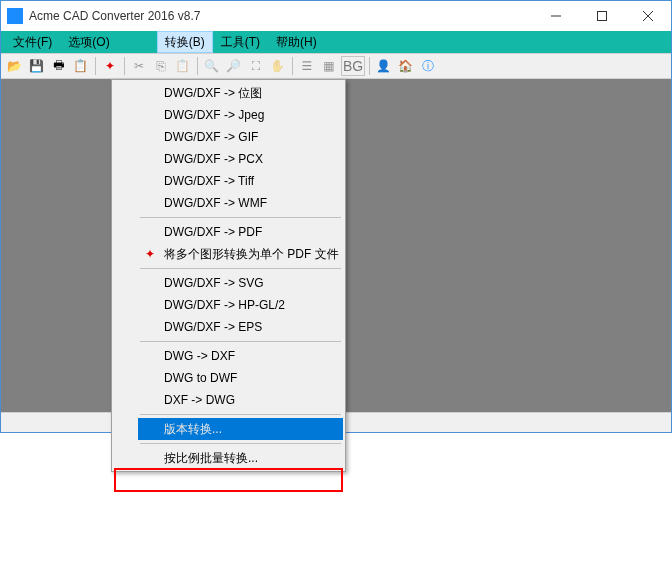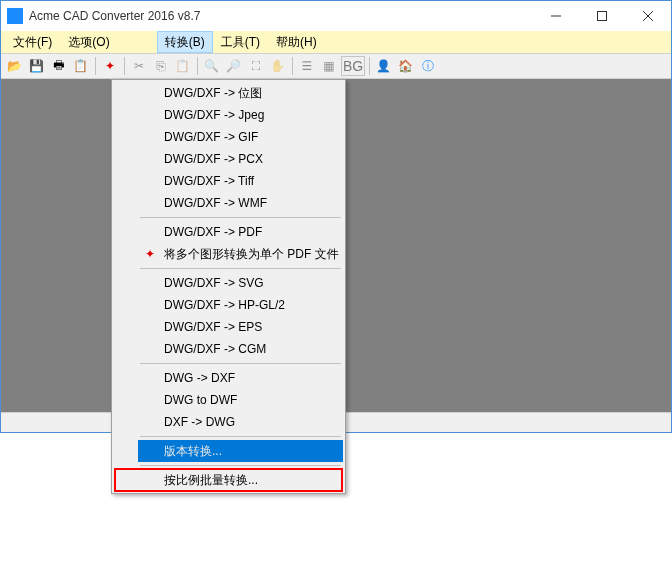--- a/index.html
+++ b/index.html
@@ -3,21 +3,21 @@
 <meta charset="utf-8">
 <style>
 * { margin: 0; padding: 0; box-sizing: border-box; font-family: "Microsoft YaHei", "SimSun", Arial, sans-serif; font-size: 12px; }
 body { background: #fff; width: 672px; height: 577px; overflow: hidden; }
 .window { width: 672px; height: 433px; border: 1px solid #4a90d9; display: flex; flex-direction: column; }
 .titlebar { height: 30px; background: #fff; display: flex; align-items: center; padding-left: 6px; }
 .titlebar .app-icon { width: 16px; height: 16px; background: #1a8cff; margin-right: 6px; }
 .titlebar .title { flex: 1; color: #333; }
 .titlebar .win-btn { width: 46px; height: 30px; display: flex; align-items: center; justify-content: center; color: #333; }
 
-.menubar { height: 22px; background: #fef9c3; display: flex; align-items: stretch; padding: 0 4px; }
+.menubar { height: 22px; background: #14b8a6; display: flex; align-items: stretch; padding: 0 4px; }
 .menubar .menu-item { padding: 0 8px; display: flex; align-items: center; cursor: default; }
 .menubar .menu-item.active { background: #cce8ff; border: 1px solid #99d1ff; padding: 0 7px; margin-left: 39px; }
 
 .toolbar { height: 26px; background: #f0f0f0; border-top: 1px solid #d0d0d0; border-bottom: 1px solid #d0d0d0; display: flex; align-items: center; padding: 0 4px; gap: 2px; }
 .toolbar .tb-btn { width: 20px; height: 20px; display: flex; align-items: center; justify-content: center; font-size: 14px; }
 .toolbar .sep { width: 1px; height: 18px; background: #c0c0c0; margin: 0 2px; }
 
 .workspace { flex: 1; background: #808080; position: relative; }
 
 .dropdown { position: absolute; left: 110px; top: 0; width: 235px; background: #f0f0f0; border: 1px solid #a0a0a0; box-shadow: 2px 2px 4px rgba(0,0,0,0.3); padding: 2px; }
@@ -153,23 +153,20 @@
       <div class="dd-sep"></div>
       <div class="dd-item">
           <span>DWG/DXF -&gt; SVG</span>
         </div>
       <div class="dd-item">
           <span>DWG/DXF -&gt; HP-GL/2</span>
         </div>
       <div class="dd-item">
           <span>DWG/DXF -&gt; EPS</span>
         </div>
-      <div class="dd-item">
-          <span>DWG/DXF -&gt; CGM</span>
-        </div>
       <div class="dd-sep"></div>
       <div class="dd-item">
           <span>DWG -&gt; DXF</span>
         </div>
       <div class="dd-item">
           <span>DWG to DWF</span>
         </div>
       <div class="dd-item">
           <span>DXF -&gt; DWG</span>
         </div>

